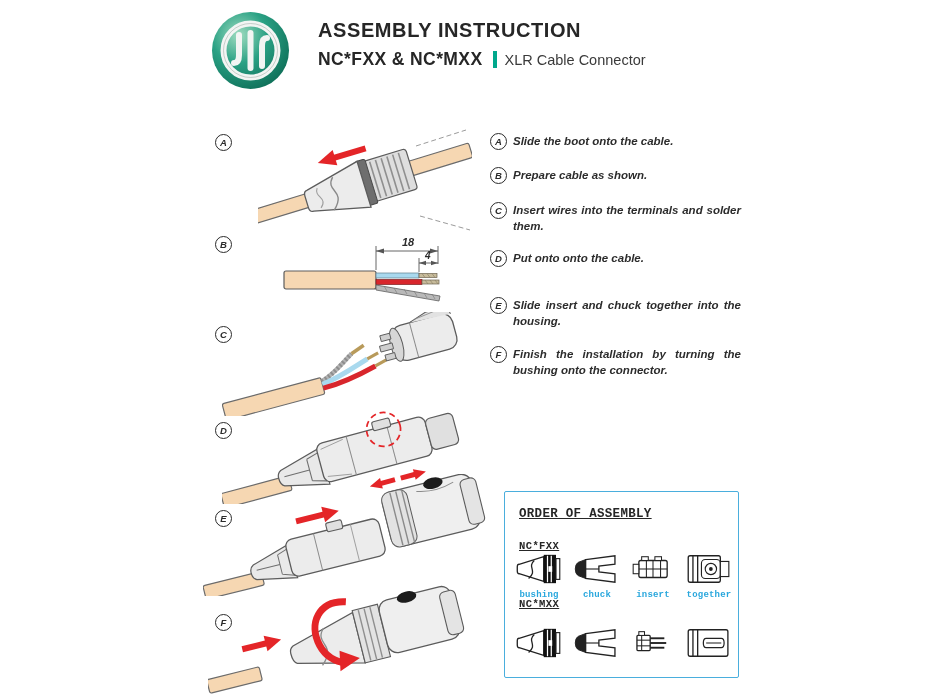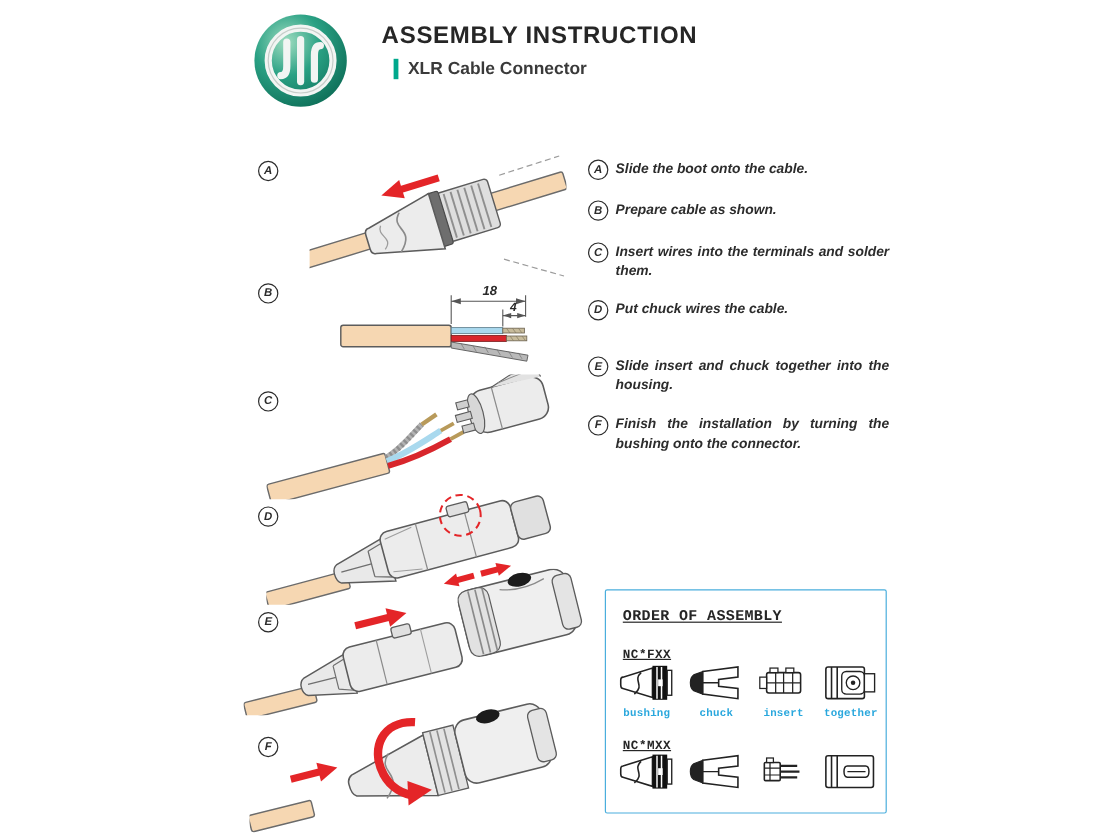--- a/index.html
+++ b/index.html
@@ -6,21 +6,21 @@
   .page{position:relative;width:933px;height:700px;background:#fff;overflow:hidden;
         font-family:"Liberation Sans",sans-serif;color:#2b2b2b;}
 
   
   .logo{position:absolute;left:211px;top:11px;width:79px;height:79px;}
   .title-block{position:absolute;left:318px;top:19px;}
   .title-main{font-size:20px;font-weight:bold;letter-spacing:.6px;color:#262626;}
   .title-sub{margin-top:7px;display:flex;align-items:center;}
   .title-models{font-size:17.5px;font-weight:bold;letter-spacing:.4px;color:#262626;}
   .title-bar{display:inline-block;width:4px;height:17px;background:#00a88c;margin:0 8px 0 10px;}
-  .title-product{font-size:14.5px;font-weight:bold;color:#3a3a3a;}
+  .title-product{font-size:14.5px;font-weight:normal;color:#3a3a3a;}
 
   
   .badge{position:absolute;width:15px;height:15px;border:1.4px solid #2b2b2b;border-radius:50%;
          display:flex;align-items:center;justify-content:center;
          font-size:9.5px;font-weight:bold;font-style:italic;background:#fff;}
 
   
   .fig{position:absolute;}
 
   
@@ -65,20 +65,21 @@
         <line x1="39.5" y1="22" x2="39.5" y2="57"></line>
         <path d="M28 24 L28 44 Q28 52 23 52"></path>
         <path d="M51 55 L51 35 Q51 27 56 27"></path>
       </g>
     </svg>
   </div>
 
   <div class="title-block">
     <div class="title-main">ASSEMBLY INSTRUCTION</div>
     <div class="title-sub">
+      <span class="title-models">NC*FXX &amp; NC*MXX</span>
       <span class="title-bar"></span>
       <span class="title-product">XLR Cable Connector</span>
     </div>
   </div>
 
   <div class="badge" style="left:215px;top:134px">A</div>
   <div class="badge" style="left:215px;top:236px">B</div>
   <div class="badge" style="left:215px;top:326px">C</div>
   <div class="badge" style="left:215px;top:422px">D</div>
   <div class="badge" style="left:215px;top:510px">E</div>
@@ -286,21 +287,21 @@
   <div class="instr" style="top:167px">
     <span class="ibadge">B</span>
     <div class="itext">Prepare cable as shown.</div>
   </div>
   <div class="instr" style="top:202px">
     <span class="ibadge">C</span>
     <div class="itext">Insert wires into the terminals and solder them.</div>
   </div>
   <div class="instr" style="top:250px">
     <span class="ibadge">D</span>
-    <div class="itext">Put chuck wires the cable.</div>
+    <div class="itext">Put onto onto the cable.</div>
   </div>
   <div class="instr" style="top:297px">
     <span class="ibadge">E</span>
     <div class="itext">Slide insert and chuck together into the housing.</div>
   </div>
   <div class="instr" style="top:346px">
     <span class="ibadge">F</span>
     <div class="itext">Finish the installation by turning the bushing onto the connector.</div>
   </div>
 
@@ -349,21 +350,21 @@
         <circle cx="27" cy="18" r="2" fill="#222"></circle>
         <rect x="37" y="10" width="9" height="16" fill="#fff" stroke="#222" stroke-width="1.2"></rect>
       </svg>
     </div>
 
     <div class="part-label" style="left:8px;top:98px">bushing</div>
     <div class="part-label" style="left:66px;top:98px">chuck</div>
     <div class="part-label" style="left:122px;top:98px">insert</div>
     <div class="part-label" style="left:178px;top:98px">together</div>
 
-    <div class="order-model" style="top:124px">NC*MXX</div>
+    <div class="order-model" style="top:106px">NC*MXX</div>
 
     <div class="part" style="left:8px;top:134px">
       <svg width="50" height="34" viewBox="0 0 50 36">
         <path d="M4,13 Q2,13 2,16 L2,20 Q2,23 4,23 L30,31 L30,5 Z" fill="#fff" stroke="#222" stroke-width="1.4"></path>
         <path d="M20,9 C12,16 24,20 14,28" fill="none" stroke="#222" stroke-width="1.4"></path>
         <rect x="30" y="3" width="13" height="30" fill="#111"></rect>
         <line x1="34" y1="4" x2="34" y2="32" stroke="#fff" stroke-width="1.3"></line>
         <line x1="38" y1="4" x2="38" y2="32" stroke="#fff" stroke-width="1.3"></line>
         <rect x="35" y="15" width="4" height="6" fill="#fff"></rect>
         <rect x="43" y="7" width="4" height="22" fill="#fff" stroke="#222" stroke-width="1.2"></rect>

